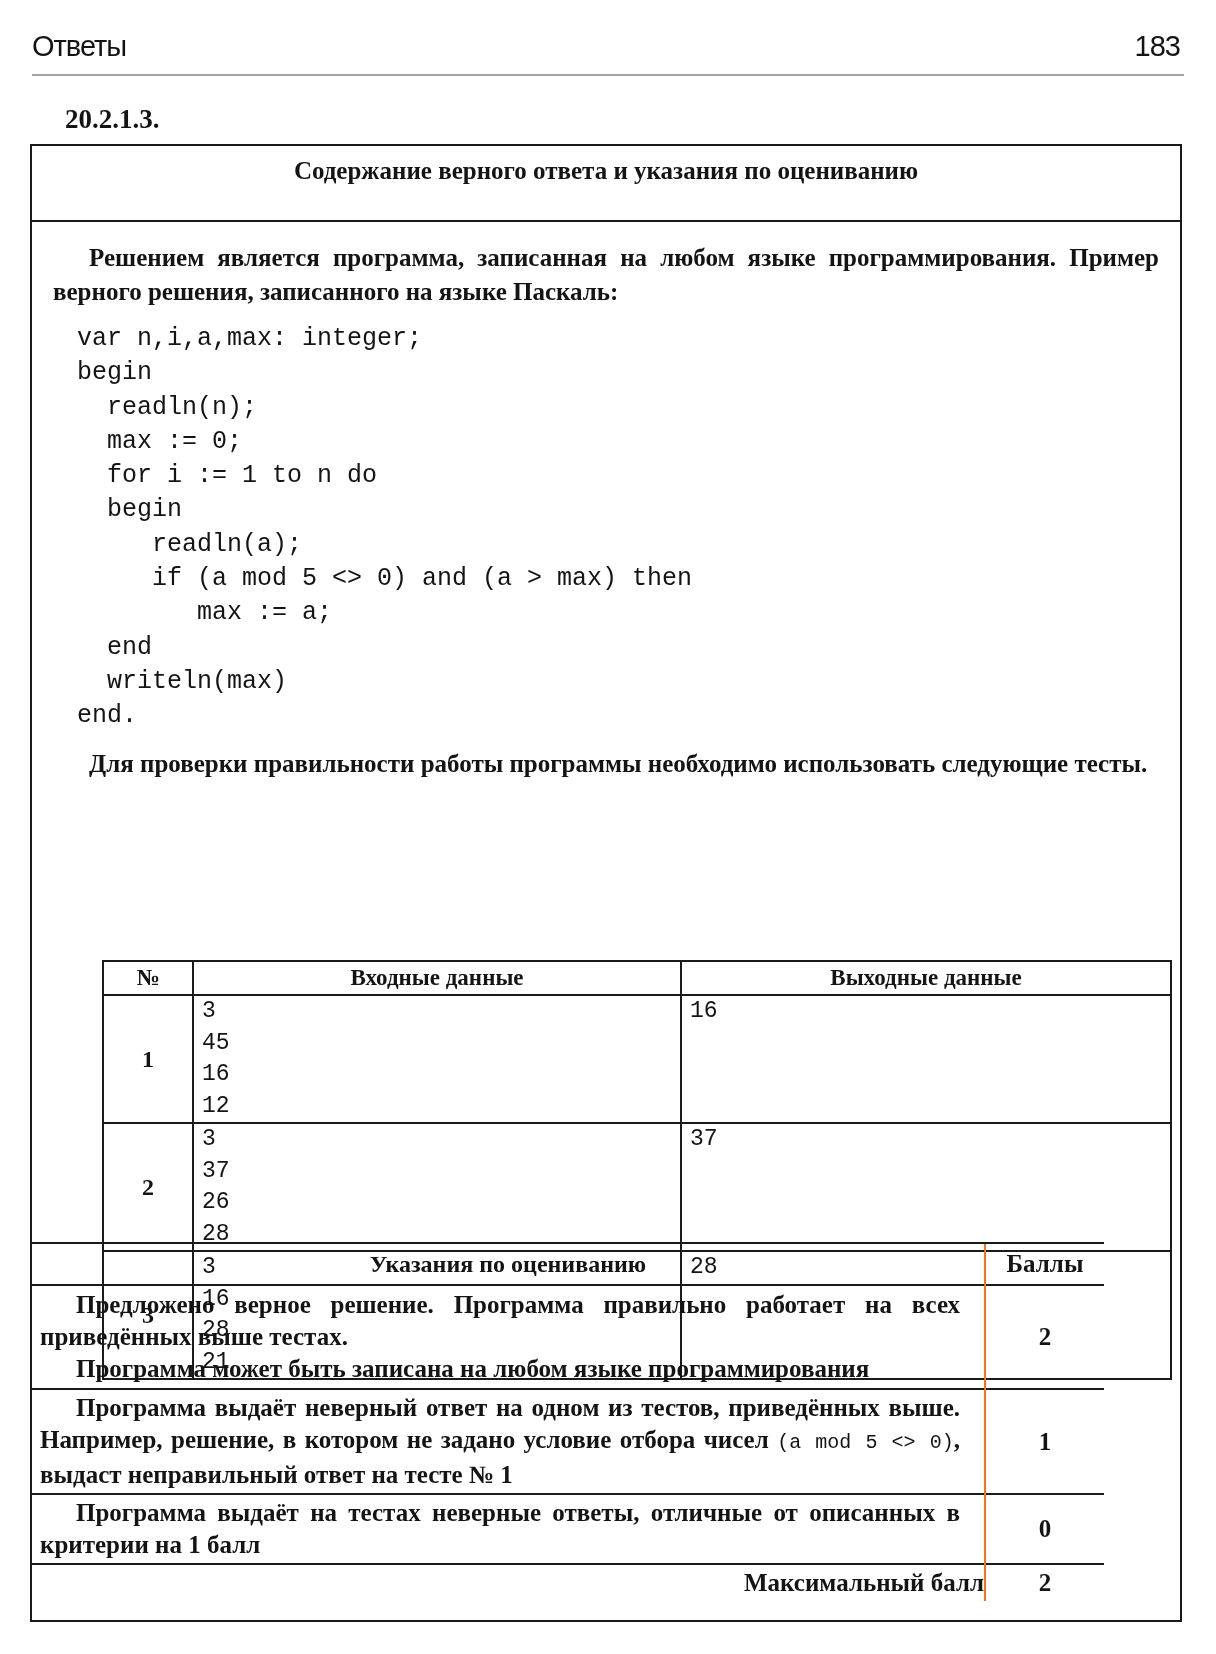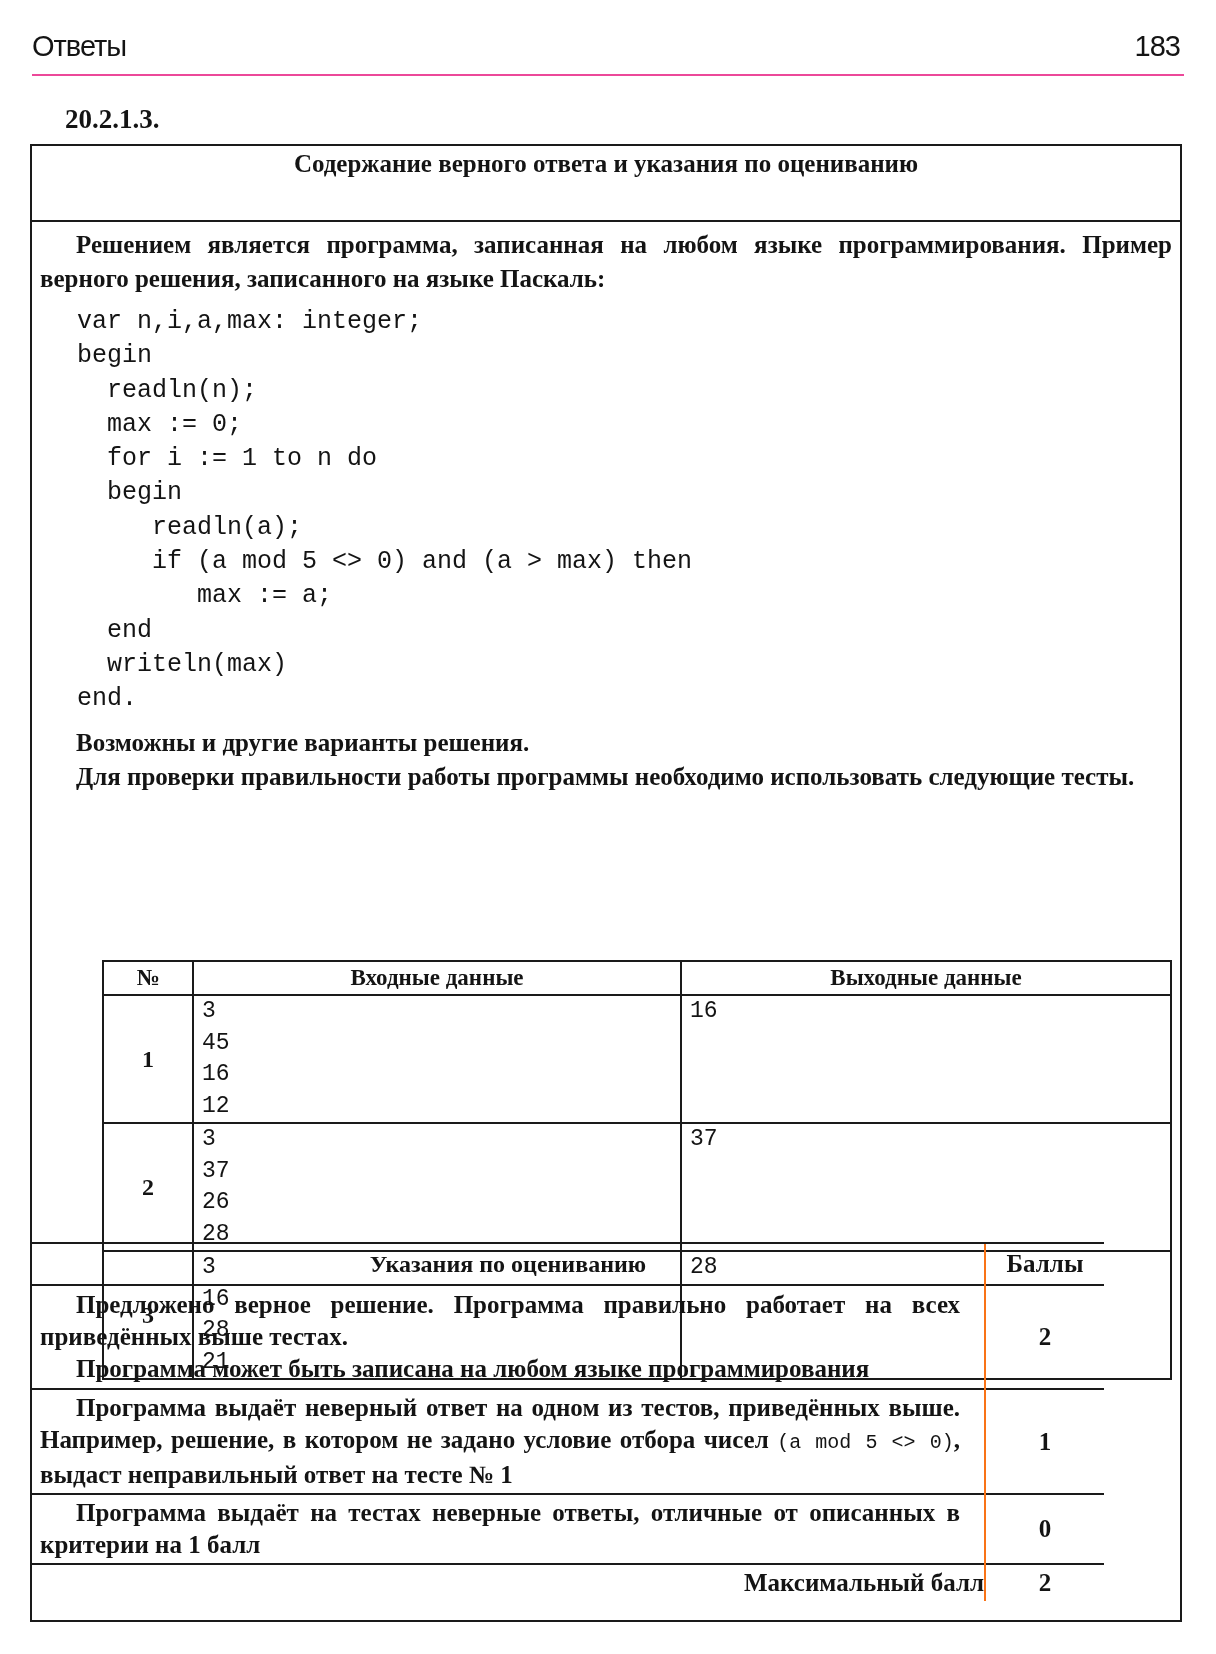--- a/index.html
+++ b/index.html
@@ -3,49 +3,49 @@
 <meta charset="utf-8">
 <style>
   html, body { margin: 0; padding: 0; background: #ffffff; }
   body {
     width: 1216px; height: 1654px; position: relative; overflow: hidden;
     color: #141414;
     font-family: "DejaVu Serif", "Liberation Serif", serif;
   }
   .running-head {
     position: absolute; left: 32px; top: 26px; width: 1152px; height: 48px;
-    border-bottom: 2px solid #ec4899;
+    border-bottom: 2px solid #a3a3a3;
   }
   .running-head .section {
     position: absolute; left: 0; top: 4px;
     font-family: "Liberation Sans", sans-serif; font-size: 29px; letter-spacing: -1px;
   }
   .running-head .pageno {
     position: absolute; right: 4px; top: 4px;
     font-family: "Liberation Sans", sans-serif; font-size: 29px; letter-spacing: -1px;
   }
   .task-number {
     position: absolute; left: 65px; top: 104px;
     font-family: "Liberation Serif", serif; font-weight: bold; font-size: 27px;
   }
   .main-box {
     position: absolute; left: 30px; top: 144px; width: 1152px; height: 1478px;
     border: 2px solid #1a1a1a; box-sizing: border-box;
   }
   .box-header {
     height: 76px; border-bottom: 2px solid #1a1a1a; text-align: center;
     font-family: "Liberation Serif", serif; font-size: 25px; line-height: 34px;
-    padding-top: 1px; box-sizing: border-box;
+    padding-top: 8px; box-sizing: border-box;
   }
   .box-header .h1 { font-weight: bold; }
   .content {
     position: relative; padding: 6px 8px 0 8px;
     font-family: "Liberation Serif", serif; font-weight: bold; font-size: 25px; line-height: 34px;
   }
-  .para { text-align: justify; text-indent: 36px; margin: 0; }
+  .para { text-align: justify; text-indent: 36px; margin: 13px; }
   .code {
     font-family: "Liberation Mono", "DejaVu Sans Mono", monospace; font-weight: normal;
     font-size: 25px; line-height: 34.3px; white-space: pre; margin: 9px;
   }
   .tests {
     position: absolute; left: 70px; top: 814px; width: 1070px; border-collapse: collapse;
     font-family: "Liberation Serif", serif;
   }
   .tests th, .tests td { border: 2px solid #1a1a1a; }
   .tests th { font-weight: bold; font-size: 23px; height: 32px; padding: 0; }
@@ -80,21 +80,20 @@
 <div class="task-number">20.2.1.3.</div>
 
 <div class="main-box">
   <div class="box-header">
     <div class="h1">Содержание верного ответа и указания по оцениванию</div>
   </div>
 
   <div class="content">
     <p class="para">Решением является программа, записанная на любом языке программирования. Пример верного решения, записанного на языке Паскаль:</p>
     <pre class="code" id="code-block"><div style="padding-left: 28px;">var n,i,a,max: integer;</div><div style="padding-left: 28px;">begin</div><div style="padding-left: 28px;">&nbsp;&nbsp;readln(n);</div><div style="padding-left: 28px;">&nbsp;&nbsp;max := 0;</div><div style="padding-left: 28px;">&nbsp;&nbsp;for i := 1 to n do</div><div style="padding-left: 28px;">&nbsp;&nbsp;begin</div><div style="padding-left: 28px;">&nbsp;&nbsp;&nbsp;&nbsp;&nbsp;readln(a);</div><div style="padding-left: 28px;">&nbsp;&nbsp;&nbsp;&nbsp;&nbsp;if (a mod 5 &lt;&gt; 0) and (a &gt; max) then</div><div style="padding-left: 28px;">&nbsp;&nbsp;&nbsp;&nbsp;&nbsp;&nbsp;&nbsp;&nbsp;max := a;</div><div style="padding-left: 28px;">&nbsp;&nbsp;end</div><div style="padding-left: 28px;">&nbsp;&nbsp;writeln(max)</div><div style="padding-left: 28px;">end.</div></pre>
-    <p class="para">Возможны и другие варианты решения.</p>
     <p class="para">Для проверки правильности работы программы необходимо использовать следующие тесты.</p>
   </div>
 
   <table class="tests">
     <thead>
       <tr>
         <th>№</th>
         <th>Входные данные</th>
         <th>Выходные данные</th>
       </tr>

